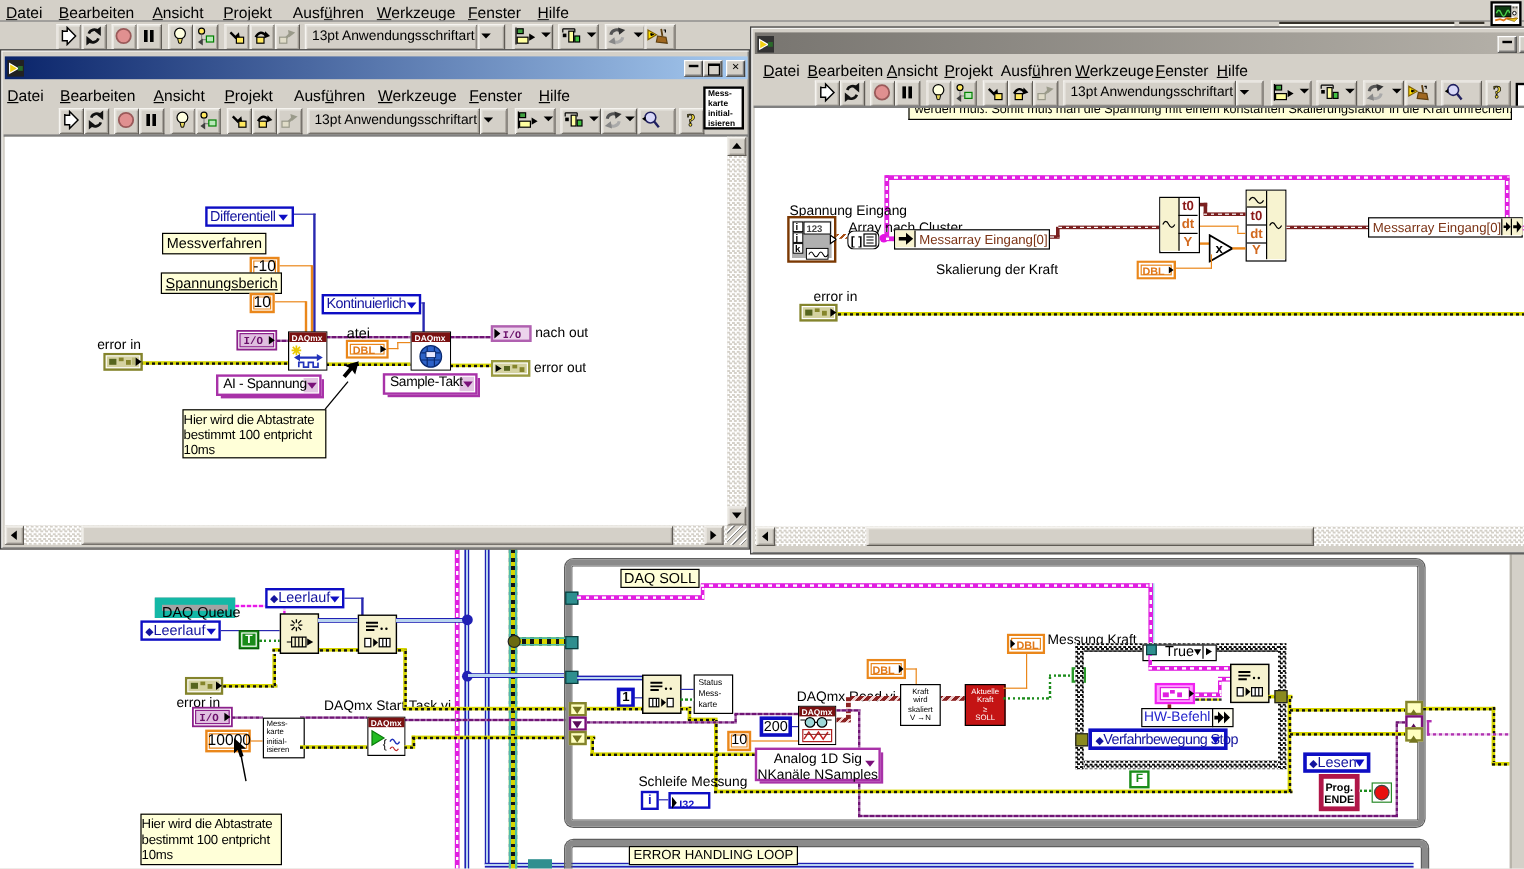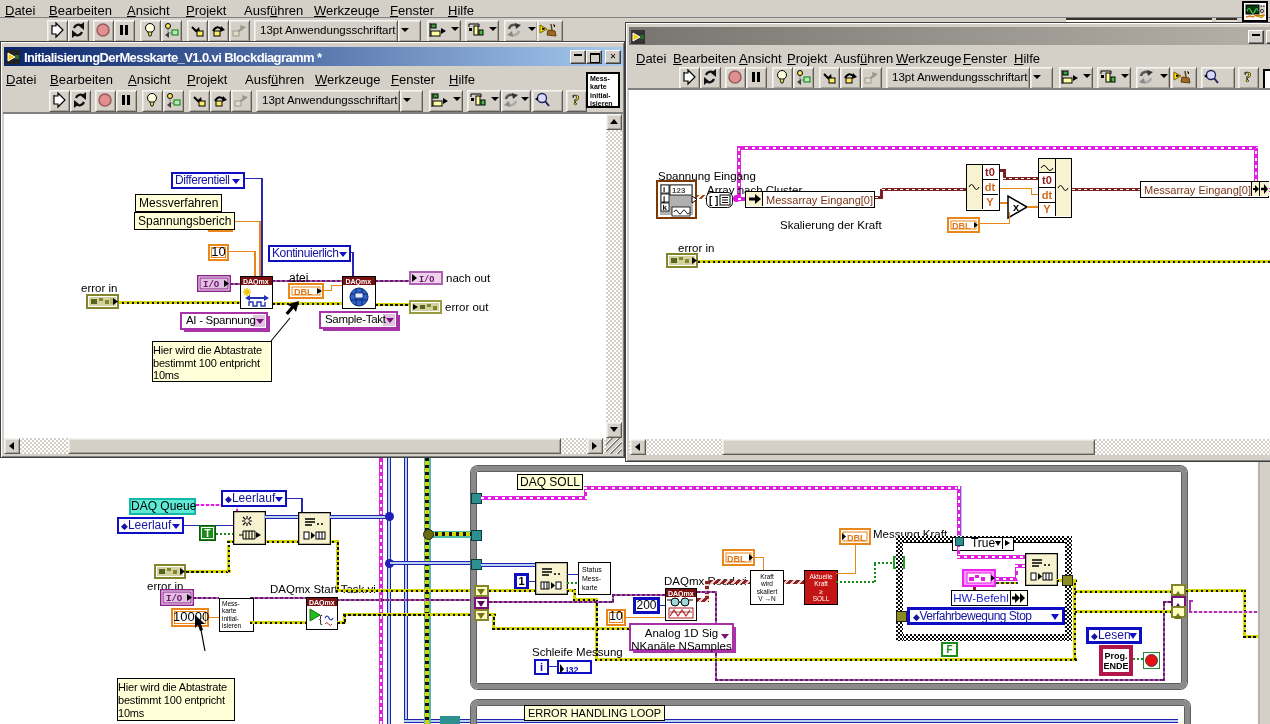--- a/index.html
+++ b/index.html
@@ -171,21 +171,21 @@
 </div>
 
 <div id="winD" class="ab" style="left:0;top:455px;width:1270px;height:269px;background:#fff;overflow:hidden;">
 
   <div class="mgv" style="left:379px;top:0;height:269px;width:4px;"></div>
   <div class="bdv" style="left:387px;top:0;height:269px;"></div>
   <div class="bdv" style="left:404px;top:0;height:266px;"></div>
   <div class="bd" style="left:404px;top:264px;width:774px;"></div>
   <div class="gy" style="left:424px;top:0;height:269px;"></div>
 
-  <div class="ab" style="left:129px;top:43px;width:67px;height:17px;background:#5eead4;border:2px solid #14b8a6;box-sizing:border-box;font:12px 'Liberation Sans';line-height:13px;text-align:center;white-space:nowrap;">DAQ Queue</div>
+  <div class="ab" style="left:129px;top:43px;width:67px;height:17px;background:#a3a3a3;border:6px solid #14b8a6;box-sizing:border-box;font:12px 'Liberation Sans';line-height:13px;text-align:center;white-space:nowrap;">DAQ Queue</div>
   <div class="pk" style="left:196px;top:49px;width:42px;"></div>
   <div class="pkv" style="left:236px;top:49px;height:8px;"></div>
   <div class="enumb" style="left:221px;top:35px;width:66px;height:17px;line-height:13px;font-size:12px;padding-left:2px;white-space:nowrap;"><span style="font-size:9px;">◆</span>Leerlauf<span style="position:absolute;right:2px;top:5px;width:0;height:0;border:4px solid transparent;border-top:5px solid #0e0ec4;"></span></div>
   <div class="ab" style="left:287px;top:43px;width:16px;height:1px;background:#2828b0;"></div>
   <div class="ab" style="left:301px;top:43px;width:2px;height:15px;background:#2828b0;"></div>
   <div class="enumb" style="left:117px;top:62px;width:67px;height:17px;line-height:13px;font-size:12px;padding-left:2px;white-space:nowrap;"><span style="font-size:9px;">◆</span>Leerlauf<span style="position:absolute;right:2px;top:5px;width:0;height:0;border:4px solid transparent;border-top:5px solid #0e0ec4;"></span></div>
   <div class="ab" style="left:184px;top:70px;width:49px;height:1px;background:#2828b0;"></div>
   <div class="ab" style="left:199px;top:70px;width:17px;height:16px;background:#1a8c1a;border:1px solid #0a5a0a;box-sizing:border-box;">
       <span style="position:absolute;left:1px;top:1px;right:1px;bottom:1px;border:1px solid #fff;font:bold 10px 'Liberation Sans';color:#fff;text-align:center;line-height:11px;">T</span>
     </div>
@@ -402,21 +402,21 @@
       <circle cx="20" cy="12" r="1" fill="#000"></circle>
       <circle cx="24" cy="12" r="1" fill="#000"></circle>
       <rect x="6" y="20" width="5" height="7" fill="#fff" stroke="#000"></rect>
       <polygon points="13,20 17,23.5 13,27" fill="#000"></polygon>
       <rect x="18" y="20" width="9" height="7" fill="#fff" stroke="#000"></rect>
       <path d="M21 20 v7 M24 20 v7" stroke="#000"></path>
     </svg>
   <div class="yw" style="left:1057px;top:124px;width:6px;"></div>
   <div class="ab" style="left:1062px;top:120px;width:11px;height:11px;background:#8a8a20;border:1px solid #222;box-sizing:border-box;"></div>
   <div class="ab" style="left:896px;top:156px;width:11px;height:11px;background:#8a8a20;border:1px solid #222;box-sizing:border-box;"></div>
-  <div class="enumb" style="left:907px;top:152px;width:158px;height:18px;border-width:3px;font-size:12px;letter-spacing:-0.5px;line-height:13px;padding-left:3px;white-space:nowrap;"><span style="font-size:9px;">◆</span>Verfahrbewegung Stop<span style="position:absolute;right:3px;top:4px;width:0;height:0;border:4.5px solid transparent;border-top:6px solid #0e0ec4;"></span></div>
+  <div class="enumb" style="left:907px;top:152px;width:116px;height:18px;border-width:3px;font-size:12px;letter-spacing:-0.5px;line-height:13px;padding-left:3px;white-space:nowrap;"><span style="font-size:9px;">◆</span>Verfahrbewegung Stop<span style="position:absolute;right:3px;top:4px;width:0;height:0;border:4.5px solid transparent;border-top:6px solid #0e0ec4;"></span></div>
   <div class="ab" style="left:941px;top:187px;width:17px;height:15px;background:#fff;border:2px solid #1a8c1a;box-sizing:border-box;font:bold 10px 'Liberation Sans';color:#1a8c1a;text-align:center;line-height:11px;">F</div>
 
   <div class="lbl" style="left:532px;top:192px;">Schleife Messung</div>
   <div class="enumb" style="left:534px;top:204px;width:15px;height:16px;border-width:2px;font:bold 11px 'Liberation Sans';text-align:center;line-height:12px;color:#1414c8;">i</div>
   <div class="ab" style="left:549px;top:211px;width:8px;height:1px;background:#2828b0;"></div>
   <div class="enumb" style="left:557px;top:205px;width:35px;height:14px;border-width:2px;"><svg width="31" height="10">
         <polygon points="1,0 5,5 1,10" fill="#000"></polygon>
         <text x="7" y="9" font-family="Liberation Sans" font-size="9" font-weight="bold" fill="#1414c8">I32</text>
       </svg></div>
 
@@ -458,21 +458,20 @@
   <div class="ab" style="left:1260px;top:0;width:10px;height:269px;background:#d4d0c8;"></div>
 </div>
 
 <div id="winB" class="win" style="left:0;top:41px;width:625px;height:417px;">
   <div class="ab titlebar-a" style="left:3px;top:5px;width:619px;height:19px;">
     <svg width="14" height="14" style="position:absolute;left:2px;top:3px;">
       <rect x="0" y="0" width="14" height="14" fill="#222"></rect>
       <polygon points="2,3 2,11 9,7" fill="#f2d012" stroke="#fff" stroke-width="1"></polygon>
       <rect x="9" y="5" width="4" height="4" fill="#2a6a2a"></rect>
     </svg>
-    <div class="ttext" style="left:20px;top:3px;letter-spacing:-0.6px;">InitialisierungDerMesskarte_V1.0.vi Blockdiagramm *</div>
     <div class="wbtn" style="left:566px;top:3px;">
         <span style="position:absolute;left:3px;top:3px;width:8px;border-bottom:2px solid #000;"></span>
       </div>
     <div class="wbtn" style="left:582px;top:3px;">
         <span style="position:absolute;left:3px;top:2px;width:8px;height:7px;border:1px solid #000;border-top-width:2px;"></span>
       </div>
     <div class="wbtn" style="left:601px;top:3px;">✕</div>
   </div>
   <div class="menu" style="left:5px;top:30px;"><u>D</u>atei</div>
   <div class="menu" style="left:49px;top:30px;"><u>B</u>earbeiten</div>
@@ -607,21 +606,21 @@
     <div class="yw" style="left:113px;top:187px;width:124px;"></div>
     <div class="yw" style="left:268px;top:188px;width:70px;"></div>
     <div class="yw" style="left:371px;top:189px;width:35px;"></div>
     <div class="ab" style="left:319px;top:176px;width:9px;height:1px;background:#ea871b;"></div>
     <div class="ab" style="left:327px;top:171px;width:1px;height:6px;background:#ea871b;"></div>
     <div class="ab" style="left:327px;top:171px;width:11px;height:1px;background:#ea871b;"></div>
 
     <div class="enumb" style="left:167px;top:58px;width:74px;height:17px;line-height:13px;padding-left:2px;font-size:12px;letter-spacing:-0.4px;white-space:nowrap;">Differentiell<span style="position:absolute;right:3px;top:5px;width:0;height:0;border:4px solid transparent;border-top:5px solid #0e0ec4;"></span></div>
     <div class="free" style="left:131px;top:80px;padding:1px 3px;">Messverfahren</div>
     <div class="oc" style="left:204px;top:100px;width:25px;height:18px;line-height:12px;">-10</div>
-    <div class="free" style="left:130px;top:98px;padding:1px 3px;">Spannungsberich</div>
+    <div class="free" style="left:130px;top:113px;padding:1px 3px;text-decoration:underline;">Spannungsberich</div>
     <div class="oc" style="left:204px;top:130px;width:21px;height:17px;line-height:11px;">10</div>
     <div class="enumb" style="left:264px;top:131px;width:83px;height:17px;line-height:13px;padding-left:2px;font-size:12px;letter-spacing:-0.4px;white-space:nowrap;">Kontinuierlich<span style="position:absolute;right:2px;top:5px;width:0;height:0;border:4px solid transparent;border-top:5px solid #0e0ec4;"></span></div>
     <div class="lbl" style="left:77px;top:169px;">error in</div>
     <svg class="ab" style="left:82px;top:180px;" width="34" height="16">
         <rect x="0" y="0" width="33" height="15" fill="#84842c"></rect>
         <rect x="2" y="2" width="29" height="11" fill="#fff"></rect>
         <rect x="3" y="3" width="27" height="9" fill="#d4d2a0"></rect>
         <rect x="5" y="5" width="6" height="5" fill="#56651f"></rect>
         <rect x="13" y="4" width="4" height="3" fill="#85852b"></rect>
         <rect x="19" y="6" width="4" height="4" fill="#85852b"></rect>
@@ -844,20 +843,23 @@
       <div class="tbtn" style="left:612px;top:44px;width:21px;">
         <svg width="19" height="18" style="position:absolute;left:0;top:0">
           <text x="5" y="14" font-family="Liberation Serif" font-size="15" font-weight="bold" fill="#f0d838" stroke="#000" stroke-width="0.6">?</text>
         </svg>
       </div>
     </div>
   <div class="ab" style="left:637px;top:46px;width:14px;height:42px;background:#fff;border:2px solid #000;box-sizing:border-box;"></div>
   <div class="ab" style="left:2px;top:65px;width:647px;height:2px;background:#808080;"></div>
 
   <div class="ab" id="contentC" style="left:3px;top:67px;width:645px;height:349px;background:#fff;overflow:hidden;">
+    <div class="ab" style="left:128px;top:0;width:501px;height:9px;background:#ffffd8;border:1px solid #000;border-top:none;overflow:hidden;">
+        <span style="position:absolute;left:4px;top:-5px;font:10.5px 'Liberation Sans';white-space:nowrap;">werden muß. Somit muß man die Spannung mit einem konstanten Skalierungsfaktor in die Kraft umrechen.</span>
+      </div>
 
     <div class="mg" style="left:109px;top:56px;width:520px;height:4px;"></div>
     <div class="mgv" style="left:108px;top:56px;height:54px;width:4px;"></div>
     <div class="mgv" style="left:625px;top:58px;height:34px;width:4px;"></div>
 
     <div class="lbl" style="left:29px;top:81px;">Spannung Eingang</div>
     <svg class="ab" style="left:27px;top:90px;" width="41" height="39">
       <rect x="0.5" y="0.5" width="40" height="38" fill="#fff" stroke="#7b3802" stroke-width="3"></rect>
       <rect x="4" y="4" width="33" height="31" fill="#b0b0b0"></rect>
       <rect x="5" y="5" width="8" height="8" fill="#fff" stroke="#000" stroke-width="0.8"></rect>

